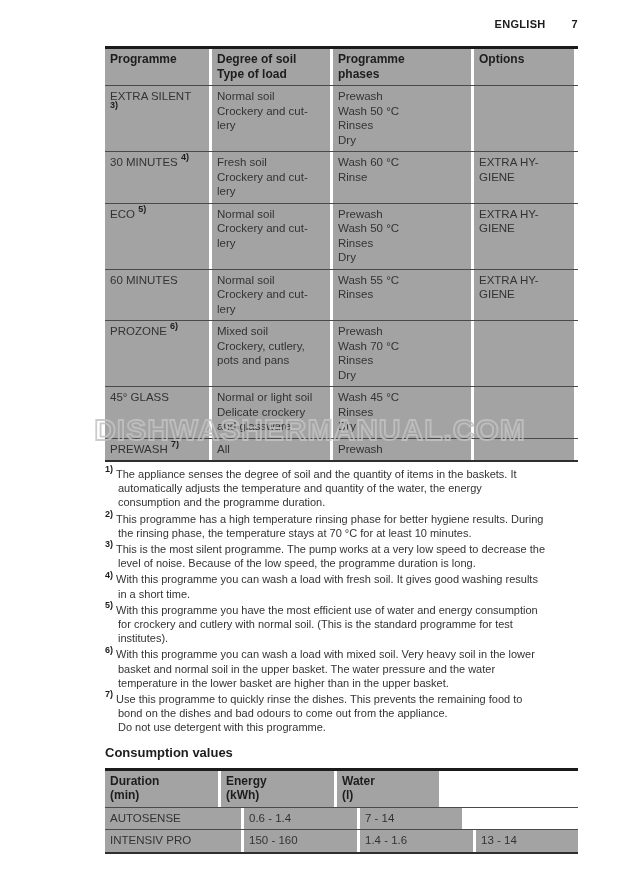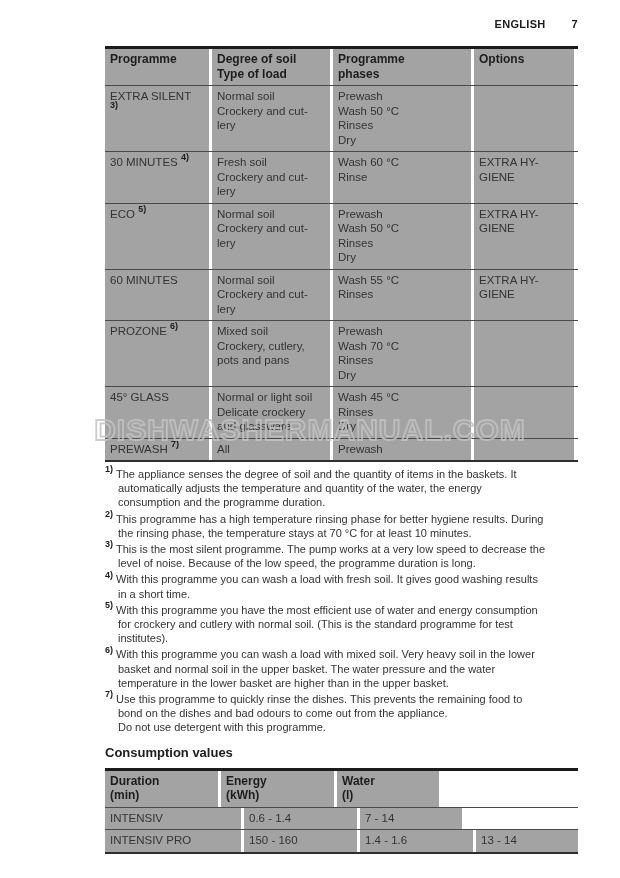--- a/index.html
+++ b/index.html
@@ -244,21 +244,21 @@
     <div class="tbl">
       <div class="tr">
         <div class="td th k2">Duration
 (min)</div>
         <div class="td th k3">Energy
 (kWh)</div>
         <div class="td th k4">Water
 (l)</div>
       </div>
       <div class="tr">
-        <div class="td k1">INTENSIV</div>
+        <div class="td k1">AUTOSENSE</div>
         <div class="td k3">0.6 - 1.4</div>
         <div class="td k4">7 - 14</div>
       </div>
       <div class="tr">
         <div class="td k1">INTENSIV PRO</div>
         <div class="td k2">150 - 160</div>
         <div class="td k3">1.4 - 1.6</div>
         <div class="td k4">13 - 14</div>
       </div>
     </div>

